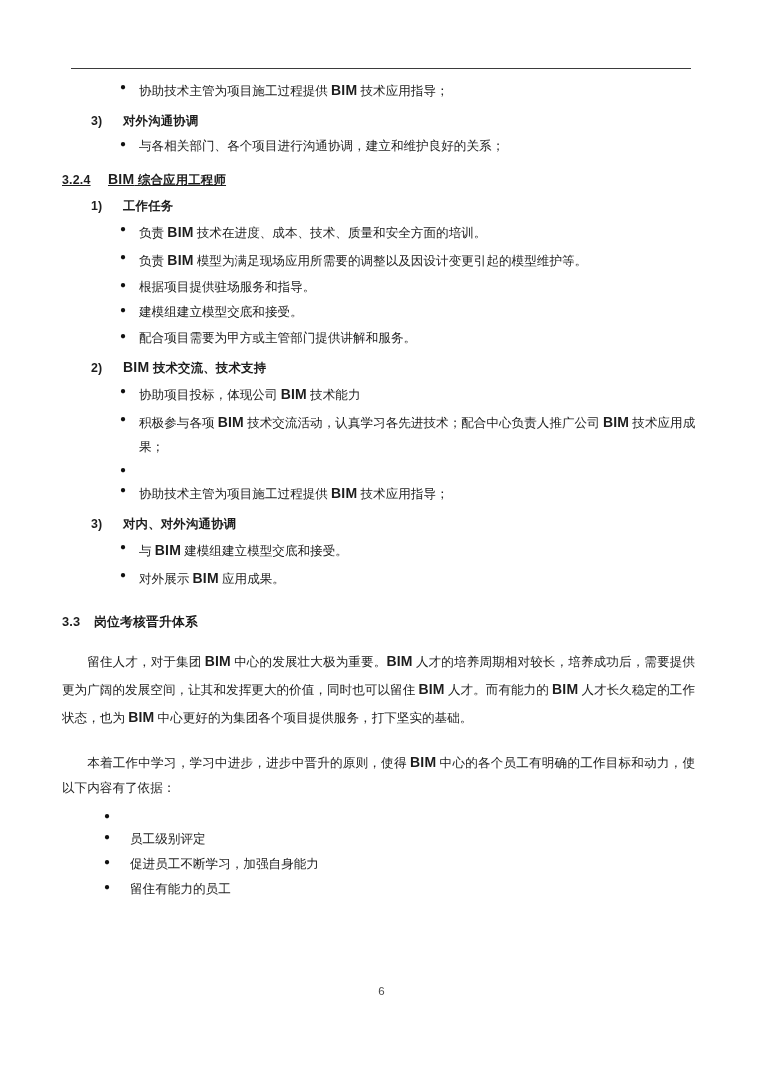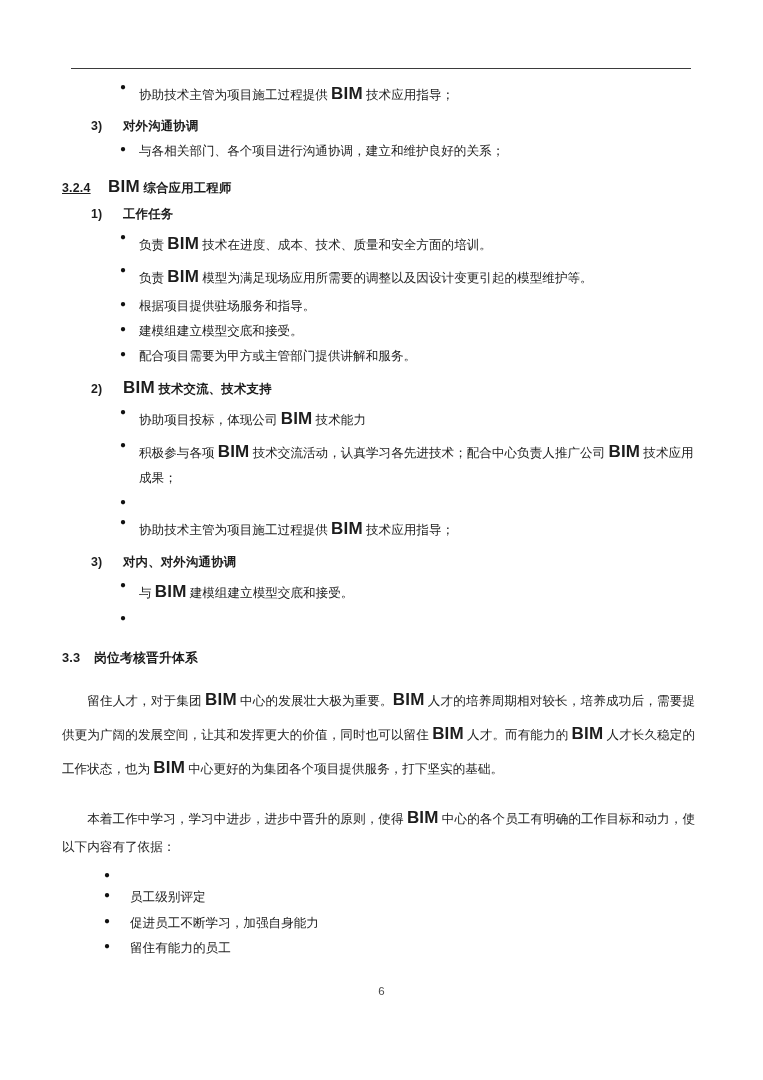--- a/index.html
+++ b/index.html
@@ -42,21 +42,21 @@
     display: flex;
     align-items: baseline;
     font-family: "Liberation Sans", "DejaVu Sans", sans-serif;
     font-weight: bold;
     font-size: 12.4px;
     letter-spacing: 0.2px;
     margin: 13px 0 6px 0;
     padding-left: 0px;
   }
   .sec-head .num { width: 46px; flex: 0 0 46px; text-decoration: underline; }
-  .sec-head .txt { flex: 1 1 auto; }
+  .sec-head .txt { flex: 1 1 auto; text-decoration: underline; }
 
   
   .sec-head-major {
     display: flex;
     align-items: baseline;
     font-family: "Liberation Sans", "DejaVu Sans", sans-serif;
     font-weight: bold;
     font-size: 12.8px;
     letter-spacing: 0.2px;
     margin: 22px 0 16px 0;
@@ -112,21 +112,21 @@
     text-justify: inter-ideograph;
     text-indent: 2em;
     margin: 16px 0 6px 0;
     padding: 0 1px 0 0;
   }
 
   
   .lat {
     font-family: "Liberation Sans", "DejaVu Sans", sans-serif;
     font-weight: bold;
-    font-size: 17px;
+    font-size: 14px;
     letter-spacing: 0.2px;
   }
 
   
   .page-number {
     position: absolute;
     left: 0;
     right: 0;
     top: 985px;
     text-align: center;
@@ -215,20 +215,21 @@
       <span class="num">3)</span>
       <span class="txt">对内、对外沟通协调</span>
     </div>
 
     <div class="bullet">
       <span class="dot">●</span>
       <span class="body">与 <span class="lat">BIM</span> 建模组建立模型交底和接受。</span>
     </div>
     <div class="bullet">
       <span class="dot">●</span>
+      <span class="body">对外展示 <span class="lat">BIM</span> 应用成果。</span>
     </div>
 
     <div class="sec-head-major">
       <span class="num">3.3</span>
       <span class="txt">岗位考核晋升体系</span>
     </div>
 
     <p class="para">留住人才，对于集团 <span class="lat">BIM</span> 中心的发展壮大极为重要。<span class="lat">BIM</span> 人才的培养周期相对较长，培养成功后，需要提供更为广阔的发展空间，让其和发挥更大的价值，同时也可以留住 <span class="lat">BIM</span> 人才。而有能力的 <span class="lat">BIM</span> 人才长久稳定的工作状态，也为 <span class="lat">BIM</span> 中心更好的为集团各个项目提供服务，打下坚实的基础。</p>
     <p class="para">本着工作中学习，学习中进步，进步中晋升的原则，使得 <span class="lat">BIM</span> 中心的各个员工有明确的工作目标和动力，使以下内容有了依据：</p>
 

